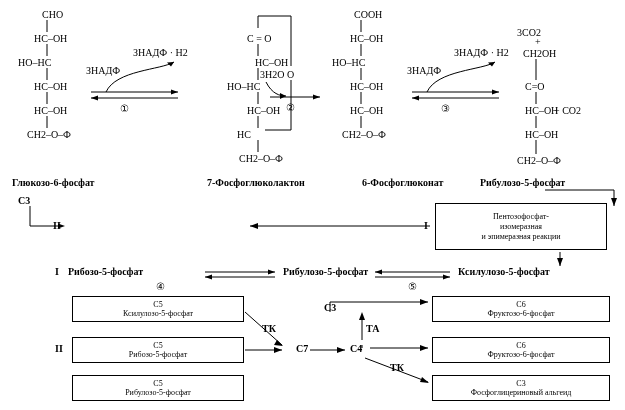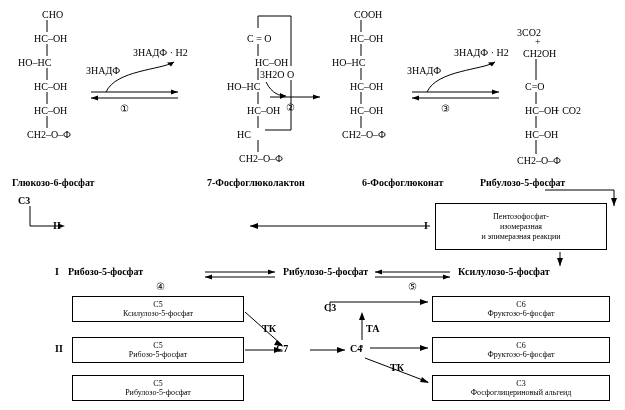--- a/index.html
+++ b/index.html
@@ -245,16 +245,16 @@
       <span class="cell">C3</span>
       <span class="cell">Фосфоглицериновый альгеид</span>
     </div>
   </div>
 
   <div class="t b s9" style="left:262px;top:324px;">ТК</div>
   <div class="t b s9" style="left:366px;top:324px;">ТА</div>
   <div class="t b s9" style="left:390px;top:363px;">ТК</div>
 
   <div class="t b s9" style="left:324px;top:303px;">C3</div>
-  <div class="t b s9" style="left:276px;top:344px;">C7</div>
+  <div class="t b s9" style="left:296px;top:344px;">C7</div>
   <div class="t b s9" style="left:350px;top:344px;">C4</div>
 
 </div>
 
 </body></html>

